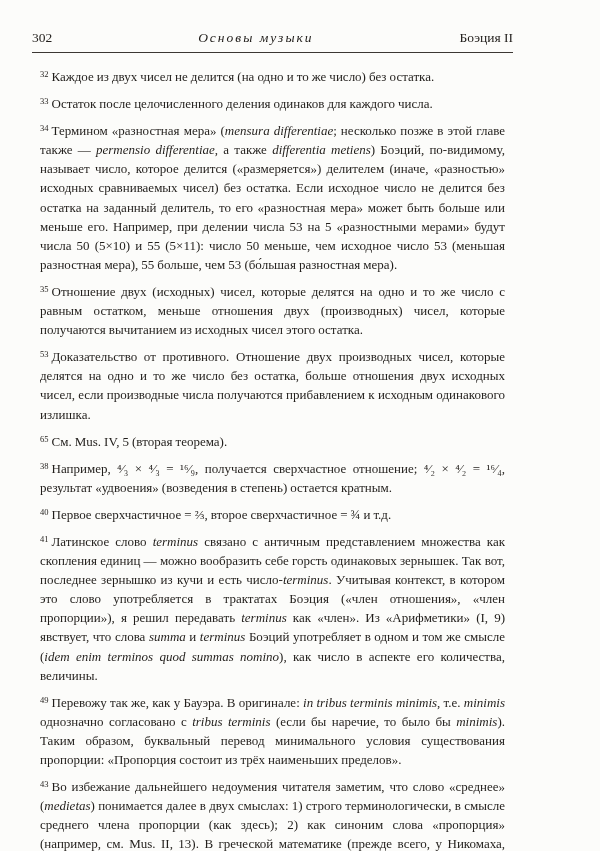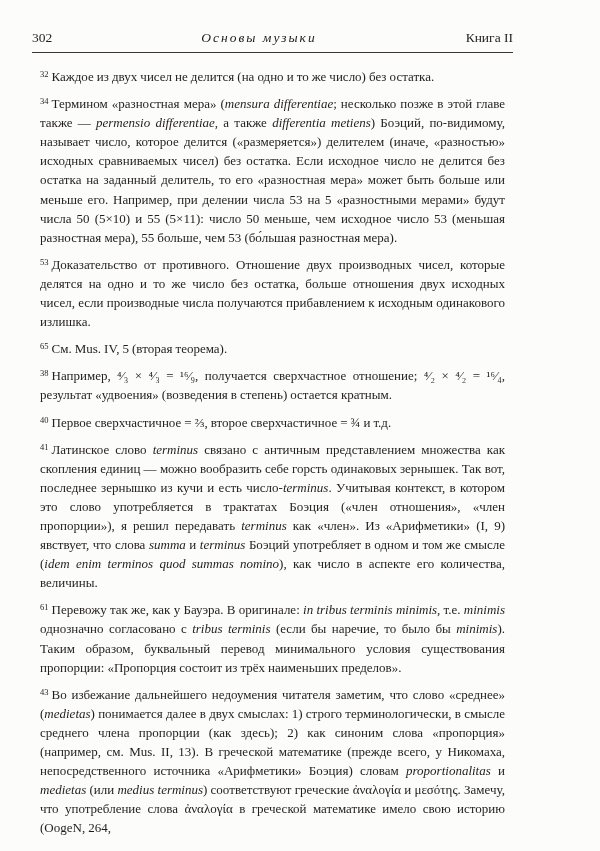--- a/index.html
+++ b/index.html
@@ -47,33 +47,39 @@
   p.fn i { font-style: italic; }
 </style>
 </head>
 <body>
 
 <div class="page">
 
   <div class="running-head">
     <span>302</span>
     <span class="title">Основы музыки</span>
-    <span>Книга II</span>
+    <span>Боэция II</span>
   </div>
 
   <div class="fn-block">
   <p class="fn">
     <sup class="fn-num">32</sup><span class="fn-body">Каждое из двух чисел не делится (на одно и то же число) без остатка.</span>
   </p>
 
+  <p class="fn">
+    <sup class="fn-num">33</sup><span class="fn-body">Остаток после целочисленного деления одинаков для каждого числа.</span>
+  </p>
 
   <p class="fn">
     <sup class="fn-num">34</sup><span class="fn-body">Термином «разностная мера» (<i>mensura differentiae</i>; несколько позже в этой главе также — <i>permensio differentiae</i>, а также <i>differentia metiens</i>) Боэций, по-видимому, называет число, которое делится («размеряется») делителем (иначе, «разностью» исходных сравниваемых чисел) без остатка. Если исходное число не делится без остатка на заданный делитель, то его «разностная мера» может быть больше или меньше его. Например, при делении числа 53 на 5 «разностными мерами» будут числа 50 (5×10) и 55 (5×11): число 50 меньше, чем исходное число 53 (меньшая разностная мера), 55 больше, чем 53 (бо́льшая разностная мера).</span>
   </p>
 
+  <p class="fn">
+    <sup class="fn-num">35</sup><span class="fn-body">Отношение двух (исходных) чисел, которые делятся на одно и то же число с равным остатком, меньше отношения двух (производных) чисел, которые получаются вычитанием из исходных чисел этого остатка.</span>
+  </p>
 
   <p class="fn">
     <sup class="fn-num">53</sup><span class="fn-body">Доказательство от противного. Отношение двух производных чисел, которые делятся на одно и то же число без остатка, больше отношения двух исходных чисел, если производные числа получаются прибавлением к исходным одинакового излишка.</span>
   </p>
 
   <p class="fn">
     <sup class="fn-num">65</sup><span class="fn-body">См. Mus. IV, 5 (вторая теорема).</span>
   </p>
 
   <p class="fn">
@@ -83,21 +89,21 @@
 
   <p class="fn">
     <sup class="fn-num">40</sup><span class="fn-body">Первое сверхчастичное = ⅔, второе сверхчастичное = ¾ и т.д.</span>
   </p>
 
   <p class="fn">
     <sup class="fn-num">41</sup><span class="fn-body">Латинское слово <i>terminus</i> связано с античным представлением множества как скопления единиц — можно вообразить себе горсть одинаковых зернышек. Так вот, последнее зернышко из кучи и есть число-<i>terminus</i>. Учитывая контекст, в котором это слово употребляется в трактатах Боэция («член отношения», «член пропорции»), я решил передавать <i>terminus</i> как «член». Из «Арифметики» (I, 9) явствует, что слова <i>summa</i> и <i>terminus</i> Боэций употребляет в одном и том же смысле (<i>idem enim terminos quod summas nomino</i>), как число в аспекте его количества, величины.</span>
   </p>
 
   <p class="fn">
-    <sup class="fn-num">61</sup><span class="fn-body">Перевожу так же, как у Бауэра. В оригинале: <i>in tribus terminis minimis</i>, т.е. <i>minimis</i> однозначно согласовано с <i>tribus terminis</i> (если бы наречие, то было бы <i>minimis</i>). Таким образом, буквальный перевод минимального условия существования пропорции: «Пропорция состоит из трёх наименьших пределов».</span>
+    <sup class="fn-num">49</sup><span class="fn-body">Перевожу так же, как у Бауэра. В оригинале: <i>in tribus terminis minimis</i>, т.е. <i>minimis</i> однозначно согласовано с <i>tribus terminis</i> (если бы наречие, то было бы <i>minimis</i>). Таким образом, буквальный перевод минимального условия существования пропорции: «Пропорция состоит из трёх наименьших пределов».</span>
   </p>
 
   <p class="fn">
     <sup class="fn-num">43</sup><span class="fn-body">Во избежание дальнейшего недоумения читателя заметим, что слово «среднее» (<i>medietas</i>) понимается далее в двух смыслах: 1) строго терминологически, в смысле среднего члена пропорции (как здесь); 2) как синоним слова «пропорция» (например, см. Mus. II, 13). В греческой математике (прежде всего, у Никомаха, непосредственного источника «Арифметики» Боэция) словам <i>proportionalitas</i> и <i>medietas</i> (или <i>medius terminus</i>) соответствуют греческие ἀναλογία и μεσότης. Замечу, что употребление слова ἀναλογία в греческой математике имело свою историю (OogeN, 264,</span>
   </p>
 </div>
 
 </div>
 
 </body></html>

